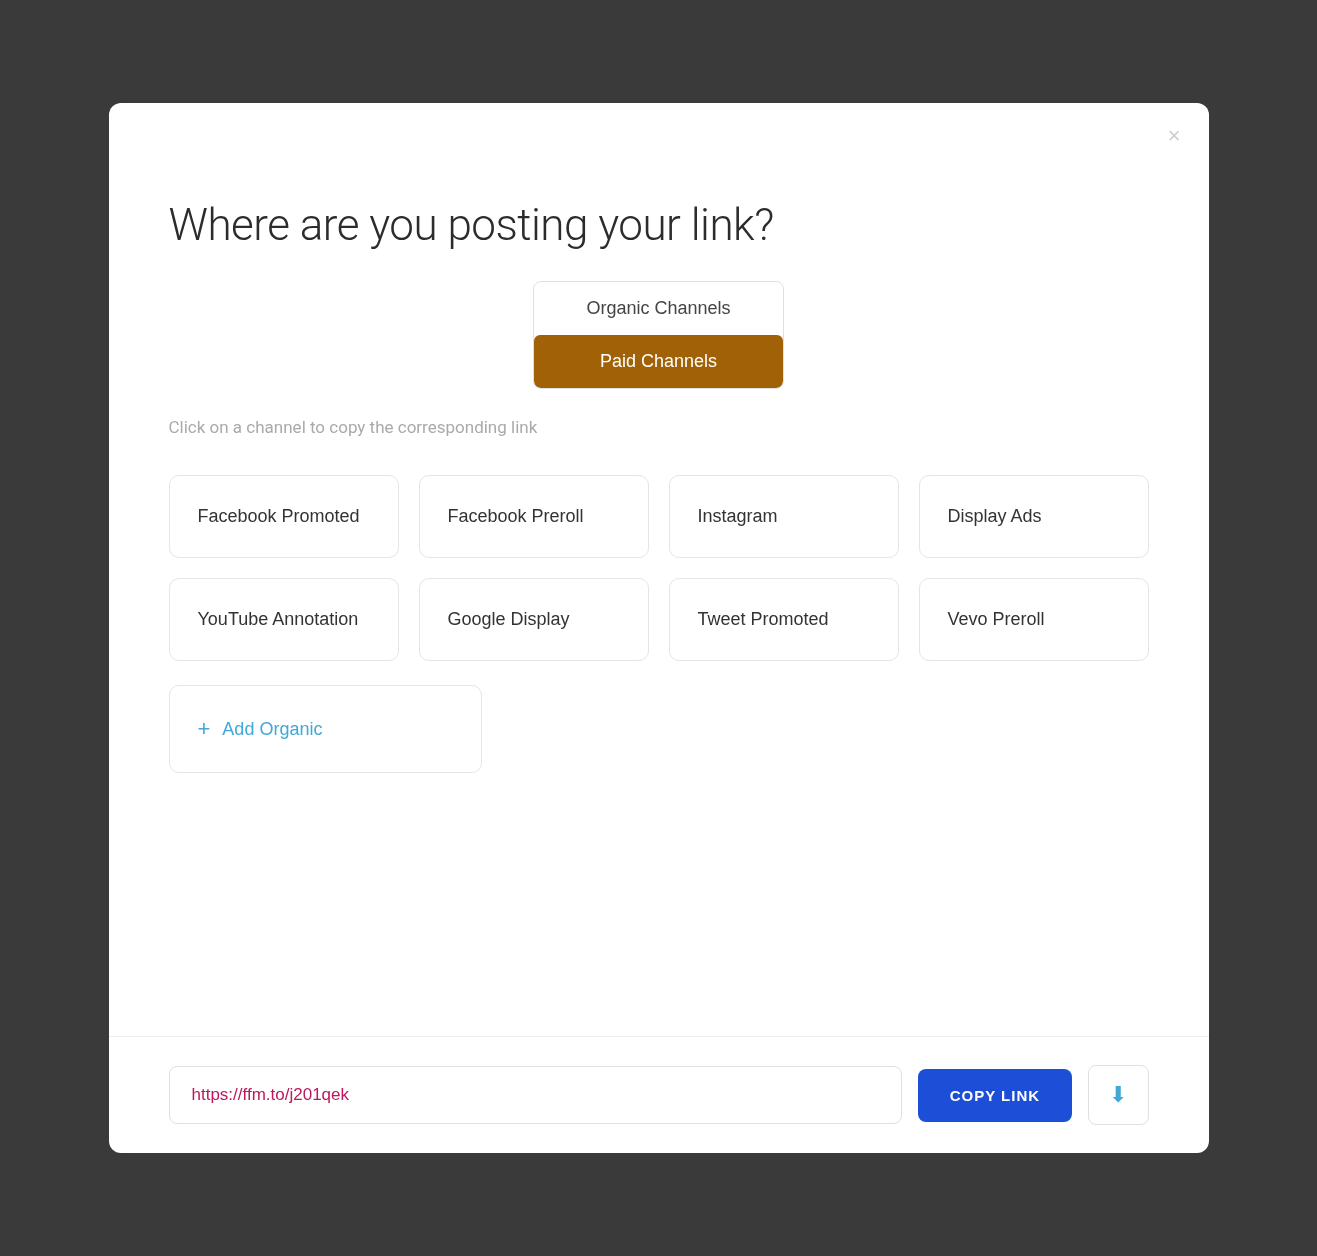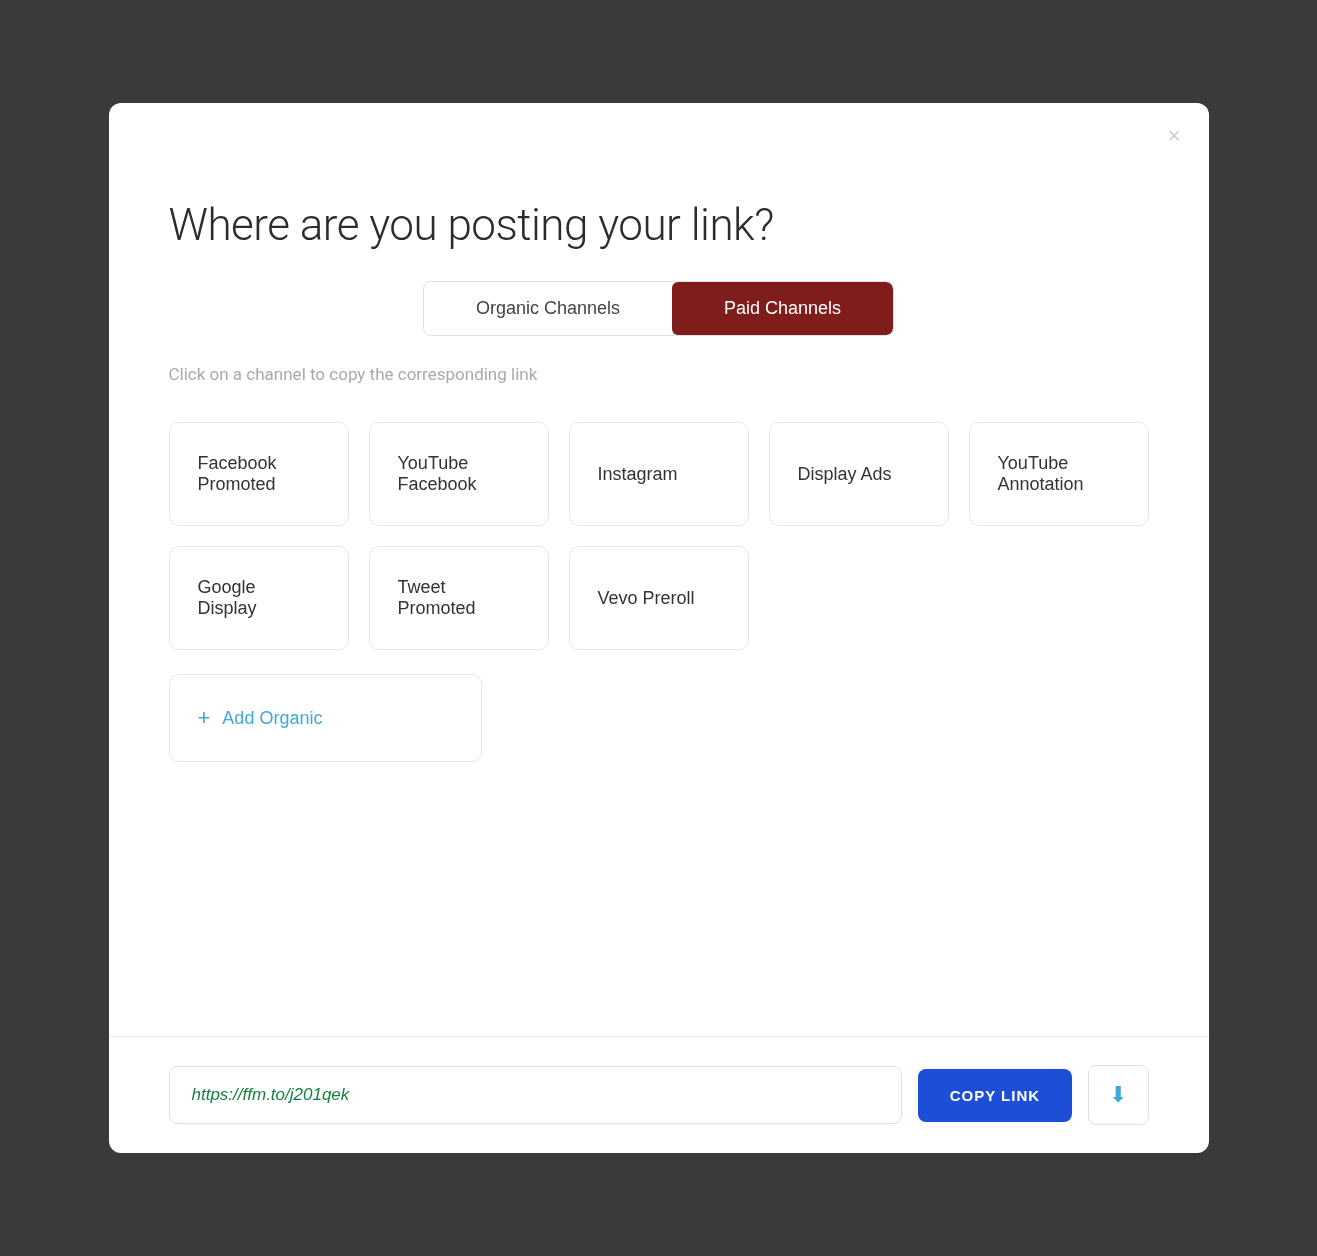--- a/index.html
+++ b/index.html
@@ -75,49 +75,50 @@
       justify-content: center;
       margin-bottom: 28px;
     }
 
     .tab-group {
       display: flex;
       border: 1.5px solid #e0e0e0;
       border-radius: 8px;
       overflow: hidden;
       background: #fff;
+      flex-direction: column;
     }
 
     .tab-btn {
       padding: 16px 52px;
       font-size: 18px;
       font-weight: 400;
       border: none;
       cursor: pointer;
       background: transparent;
       color: #444;
       transition: background 0.2s, color 0.2s;
     }
 
     .tab-btn.active {
-      background: #7f1d1d;
+      background: #a16207;
       color: #ffffff;
       border-radius: 6px;
     }
 
     .subtitle {
       text-align: left;
       font-size: 17px;
       color: #aaaaaa;
       margin-bottom: 38px;
     }
 
     .channels-grid {
       display: grid;
-      grid-template-columns: repeat(5, 1fr);
+      grid-template-columns: repeat(4, 1fr);
       gap: 20px;
       margin-bottom: 24px;
     }
 
     .channel-btn {
       background: #ffffff;
       border: 1.5px solid #e5e5e5;
       border-radius: 10px;
       padding: 30px 28px;
       font-size: 18px;
@@ -157,24 +158,23 @@
       align-items: center;
       gap: 16px;
     }
 
     .link-input {
       flex: 1;
       border: 1.5px solid #e0e0e0;
       border-radius: 8px;
       padding: 18px 22px;
       font-size: 17px;
-      color: #15803d;
+      color: #be185d;
       outline: none;
       background: #fff;
-      font-style: italic;
     }
 
     .copy-link-btn {
       background: #1d4ed8;
       color: #ffffff;
       border: none;
       border-radius: 8px;
       padding: 18px 32px;
       font-size: 15px;
       font-weight: 700;
@@ -226,21 +226,21 @@
         <div class="tab-group">
           <button class="tab-btn">Organic Channels</button>
           <button class="tab-btn active">Paid Channels</button>
         </div>
       </div>
 
       <p class="subtitle">Click on a channel to copy the corresponding link</p>
 
       <div class="channels-grid">
         <button class="channel-btn">Facebook Promoted</button>
-        <button class="channel-btn">YouTube Facebook</button>
+        <button class="channel-btn">Facebook Preroll</button>
         <button class="channel-btn">Instagram</button>
 
         <button class="channel-btn">Display Ads</button>
         <button class="channel-btn">YouTube Annotation</button>
 
         <button class="channel-btn">Google Display</button>
         <button class="channel-btn">Tweet Promoted</button>
         <button class="channel-btn">Vevo Preroll</button>
       </div>
 

